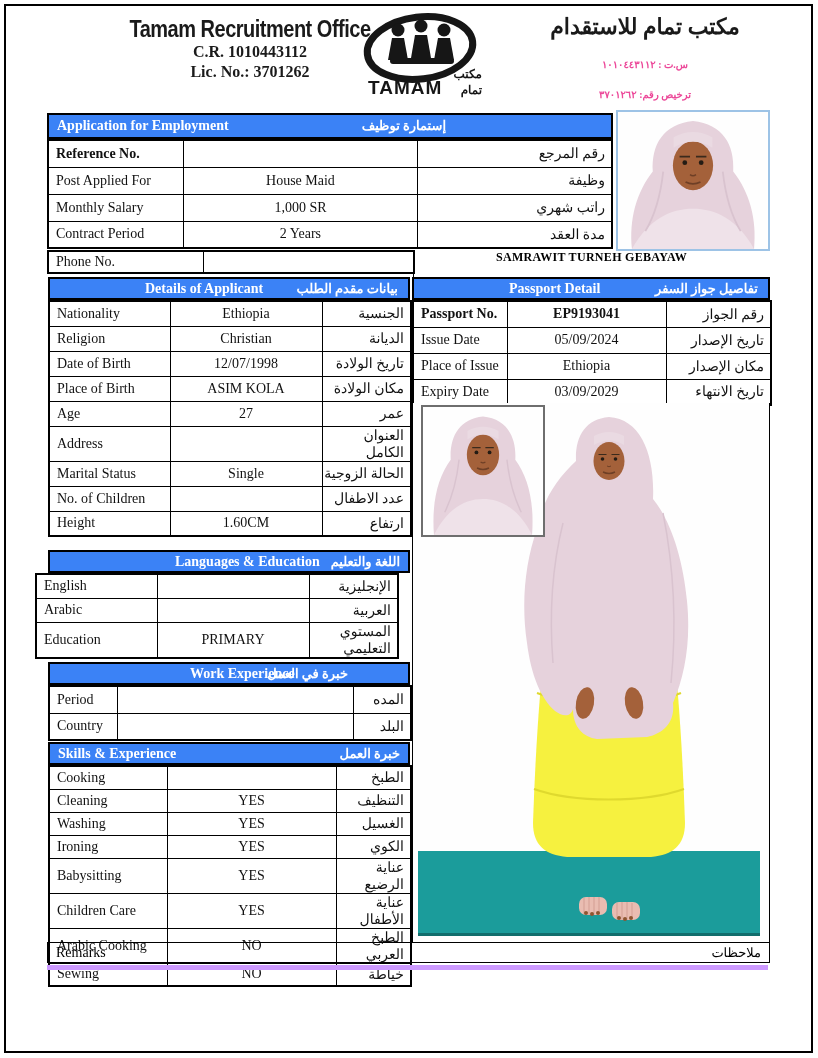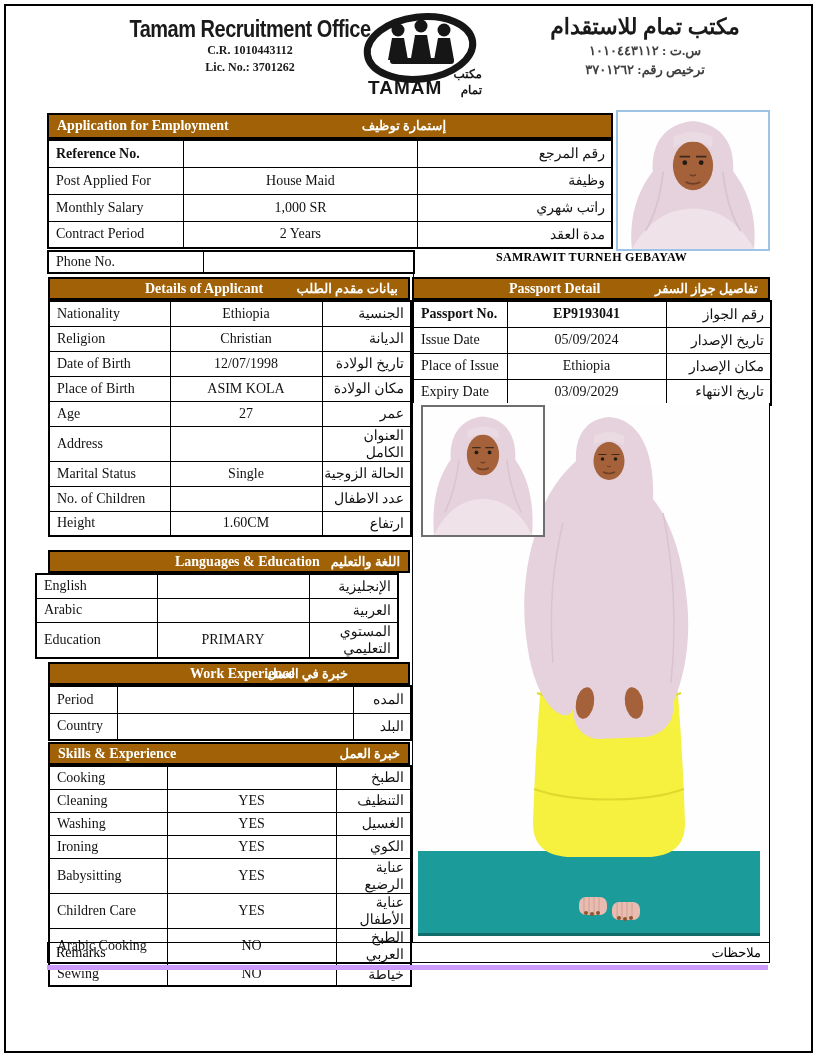--- a/index.html
+++ b/index.html
@@ -3,28 +3,28 @@
 <meta charset="utf-8">
 <style>
   * { box-sizing: border-box; margin: 0; padding: 0; }
   body { background:#e8e8e8; font-family:"Liberation Serif", serif; }
   .page { position:relative; width:818px; height:1058px; background:#ffffff; margin:0 auto; overflow:hidden; }
   .frame { position:absolute; left:4px; top:4px; width:809px; height:1049px; border:2px solid #000; }
 
   
   .hdr-left { position:absolute; left:110px; top:18px; width:280px; text-align:center; }
   .hdr-office { font-family:"Liberation Sans", sans-serif; font-weight:bold; font-size:20px; letter-spacing:-0.5px; transform:scaleY(1.15); color:#1a1a1a; white-space:nowrap; }
-  .hdr-cr, .hdr-lic { font-weight:bold; font-size:12px; color:#1a1a1a; margin-top:2px; }
+  .hdr-cr, .hdr-lic { font-weight:bold; font-size:16px; color:#1a1a1a; margin-top:2px; }
   .hdr-logo { position:absolute; left:360px; top:10px; }
   .hdr-right { position:absolute; left:500px; top:14px; width:290px; text-align:center; direction:rtl; }
   .hdr-ar-title { font-weight:bold; font-size:22px; color:#1a1a1a; }
-  .hdr-ar-line { font-weight:bold; font-size:13px; color:#404040; margin-top:3px; }
+  .hdr-ar-line { font-weight:bold; font-size:10px; color:#ec4899; margin-top:19px; }
 
   
-  .bar { position:absolute; background:#a16207; border:2px solid #000; color:#fff; font-weight:bold; font-size:14px; }
+  .bar { position:absolute; background:#3b82f6; border:2px solid #000; color:#fff; font-weight:bold; font-size:14px; }
   .bar span { position:absolute; top:50%; transform:translateY(-50%); white-space:nowrap; }
   .bar .ar { direction:rtl; font-size:13px; }
 
   
   table.grid { position:absolute; border-collapse:collapse; table-layout:fixed; background:#fff; }
   table.grid td { border:1px solid #000; font-size:14px; color:#111; overflow:hidden; }
   table.grid { border:2px solid #000; }
   td.l { text-align:left; padding-left:7px; }
   td.v { text-align:center; }
   td.a { direction:rtl; text-align:right; padding-right:6px; font-size:13px; }

